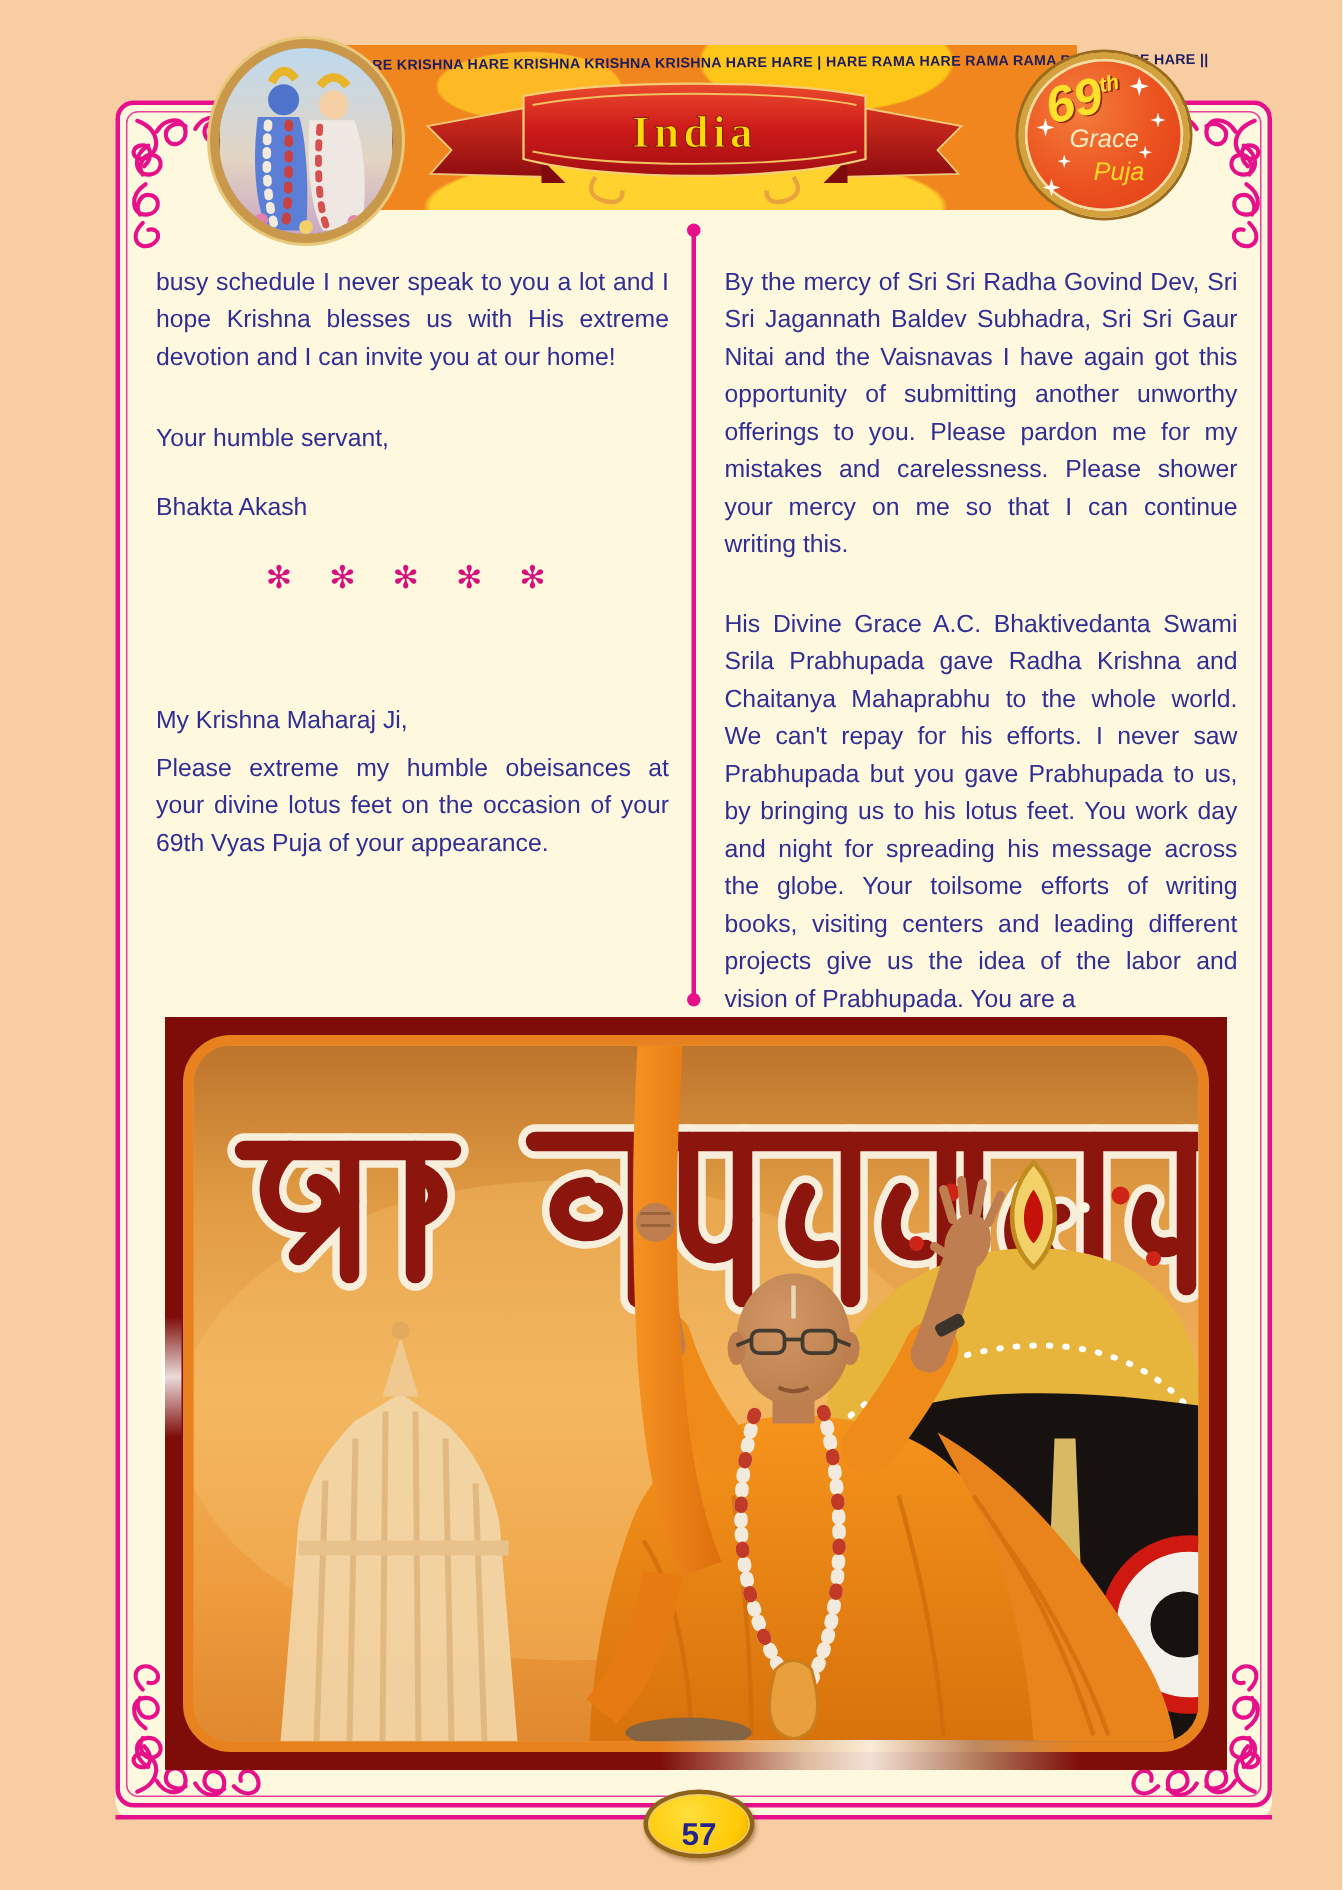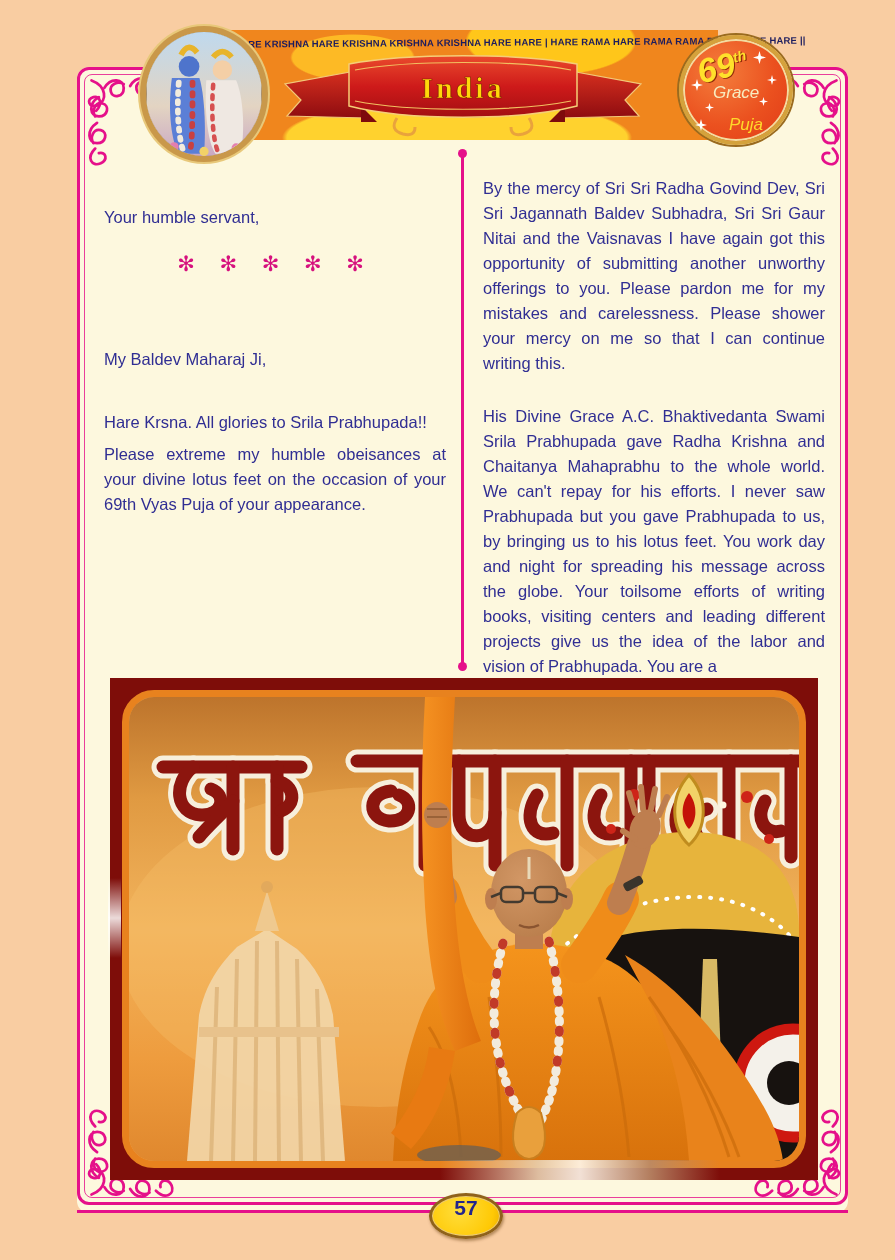--- a/index.html
+++ b/index.html
@@ -29,21 +29,21 @@
   .medallion{position:absolute;left:140px;top:26px;width:116px;height:124px;border-radius:50%;
     border:6px solid #C9984A;box-shadow:0 0 0 2px #E8C87A,inset 0 0 0 2px #8A5E22;overflow:hidden;background:#BFD9EE;}
   .medallion svg{display:block;width:100%;height:100%;}
   
   .badge{position:absolute;left:679px;top:35px;width:106px;height:102px;border-radius:50%;
     background:radial-gradient(circle at 35% 32%,#F47E3C 0%,#EB511F 55%,#E03A17 100%);
     border:4px solid #D4A23C;box-shadow:0 0 0 2px #F3DCA0 inset,0 0 0 2px #9A6B1F;}
   .badge-num{position:absolute;left:14px;top:8px;font-size:34px;font-weight:bold;font-style:italic;color:#FFE12B;transform:rotate(-14deg);text-shadow:1px 1px 0 #8E2A08;}
   .badge-num sup{font-size:14px;}
   .badge-w1{position:absolute;left:30px;top:44px;font-size:17px;font-style:italic;color:#F8ECC0;}
-  .badge-w2{position:absolute;left:46px;top:76px;font-size:17px;font-style:italic;color:#FFD82A;}
+  .badge-w2{position:absolute;left:46px;top:66px;font-size:17px;font-style:italic;color:#FFD82A;}
   .star{position:absolute;background:#fff;clip-path:polygon(50% 0,61% 39%,100% 50%,61% 61%,50% 100%,39% 61%,0 50%,39% 39%);}
   
   .col{position:absolute;top:176px;width:342px;color:#302E93;font-size:16.5px;line-height:25px;}
   .col-left{left:104px;}
   .col-right{left:483px;}
   .col p{margin:0;text-align:justify;}
   .plain{text-align:left;}
   .m-vale{margin-top:29px !important;}
   .m-name{margin-top:21px !important;}
   .separator{margin-top:22px;text-align:center;color:#D6117E;font-size:21px;letter-spacing:9px;font-family:"DejaVu Sans",sans-serif;}
@@ -56,21 +56,21 @@
   
   .photo-frame{position:absolute;left:110px;top:678px;width:708px;height:502px;background:#7E0D09;}
   .photo-inner{position:absolute;inset:12px;border:7px solid #E8821E;border-radius:32px;overflow:hidden;background:#E8953A;box-shadow:inset 0 0 0 2px #F4A648;}
   .photo-inner svg{display:block;width:100%;height:100%;}
   .shineL{position:absolute;left:-2px;top:200px;width:13px;height:80px;background:linear-gradient(180deg,rgba(255,255,255,0),#fff,rgba(255,255,255,0));opacity:.85;}
   .shineB{position:absolute;left:330px;bottom:0;width:280px;height:20px;background:linear-gradient(90deg,rgba(255,255,255,0),#E8D0B0 35%,#FFF8EC 50%,#B98A68 75%,rgba(255,255,255,0));opacity:.9;}
   
   .page-oval{position:absolute;left:429px;top:1193px;width:68px;height:40px;border-radius:50%;
     background:radial-gradient(circle at 40% 35%,#FFDE3C,#FFC905 70%,#E8A800);
     border:3px solid #8F621C;box-shadow:0 0 0 1px #E8C87A inset,1px 2px 3px rgba(90,50,0,.45);
-    display:flex;align-items:flex-start;justify-content:center;}
+    display:flex;align-items:flex-end;justify-content:center;}
   .page-oval span{color:#23258C;font-weight:bold;font-size:21px;}
 </style>
 </head>
 <body>
 
 <div class="page">
 
   <div class="cream"></div>
   <div class="frame"></div>
   <div class="bottom-line"></div>
@@ -178,24 +178,25 @@
     <div class="badge-w2">Puja</div>
     <i class="star" style="left:70px;top:12px;width:13px;height:13px;"></i>
     <i class="star" style="left:84px;top:36px;width:10px;height:10px;"></i>
     <i class="star" style="left:8px;top:40px;width:12px;height:12px;"></i>
     <i class="star" style="left:22px;top:64px;width:9px;height:9px;"></i>
     <i class="star" style="left:12px;top:80px;width:12px;height:12px;"></i>
     <i class="star" style="left:76px;top:58px;width:9px;height:9px;"></i>
   </div>
 
   <div class="col col-left">
+    <p>busy schedule I never speak to you a lot and I hope Krishna blesses us with His extreme devotion and I can invite you at our home!</p>
     <p class="plain m-vale">Your humble servant,</p>
+    <p class="plain m-name">Bhakta Akash</p>
     <div class="separator">✻ ✻ ✻ ✻ ✻</div>
-    <p class="plain m-salut">My Baldev Maharaj Ji,</p>
-    <p class="plain m-open">Hare Krsna. All glories to Srila Prabhupada!!</p>
+    <p class="plain m-salut">My Krishna Maharaj Ji,</p>
     <p class="m-para2">Please extreme my humble obeisances at your divine lotus feet on the occasion of your 69th Vyas Puja of your appearance.</p>
   </div>
 
   <div class="divider"></div>
 
   <div class="col col-right">
     <p>By the mercy of Sri Sri Radha Govind Dev, Sri Sri Jagannath Baldev Subhadra, Sri Sri Gaur Nitai and the Vaisnavas I have again got this opportunity of submitting another unworthy offerings to you. Please pardon me for my mistakes and carelessness. Please shower your mercy on me so that I can continue writing this.</p>
     <p style="margin-top:28px;">His Divine Grace A.C. Bhaktivedanta Swami Srila Prabhupada gave Radha Krishna and Chaitanya Mahaprabhu to the whole world. We can't repay for his efforts. I never saw Prabhupada but you gave Prabhupada to us, by bringing us to his lotus feet. You work day and night for spreading his message across the globe. Your toilsome efforts of writing books, visiting centers and leading different projects give us the idea of the labor and vision of Prabhupada. You are a</p>
   </div>
 

